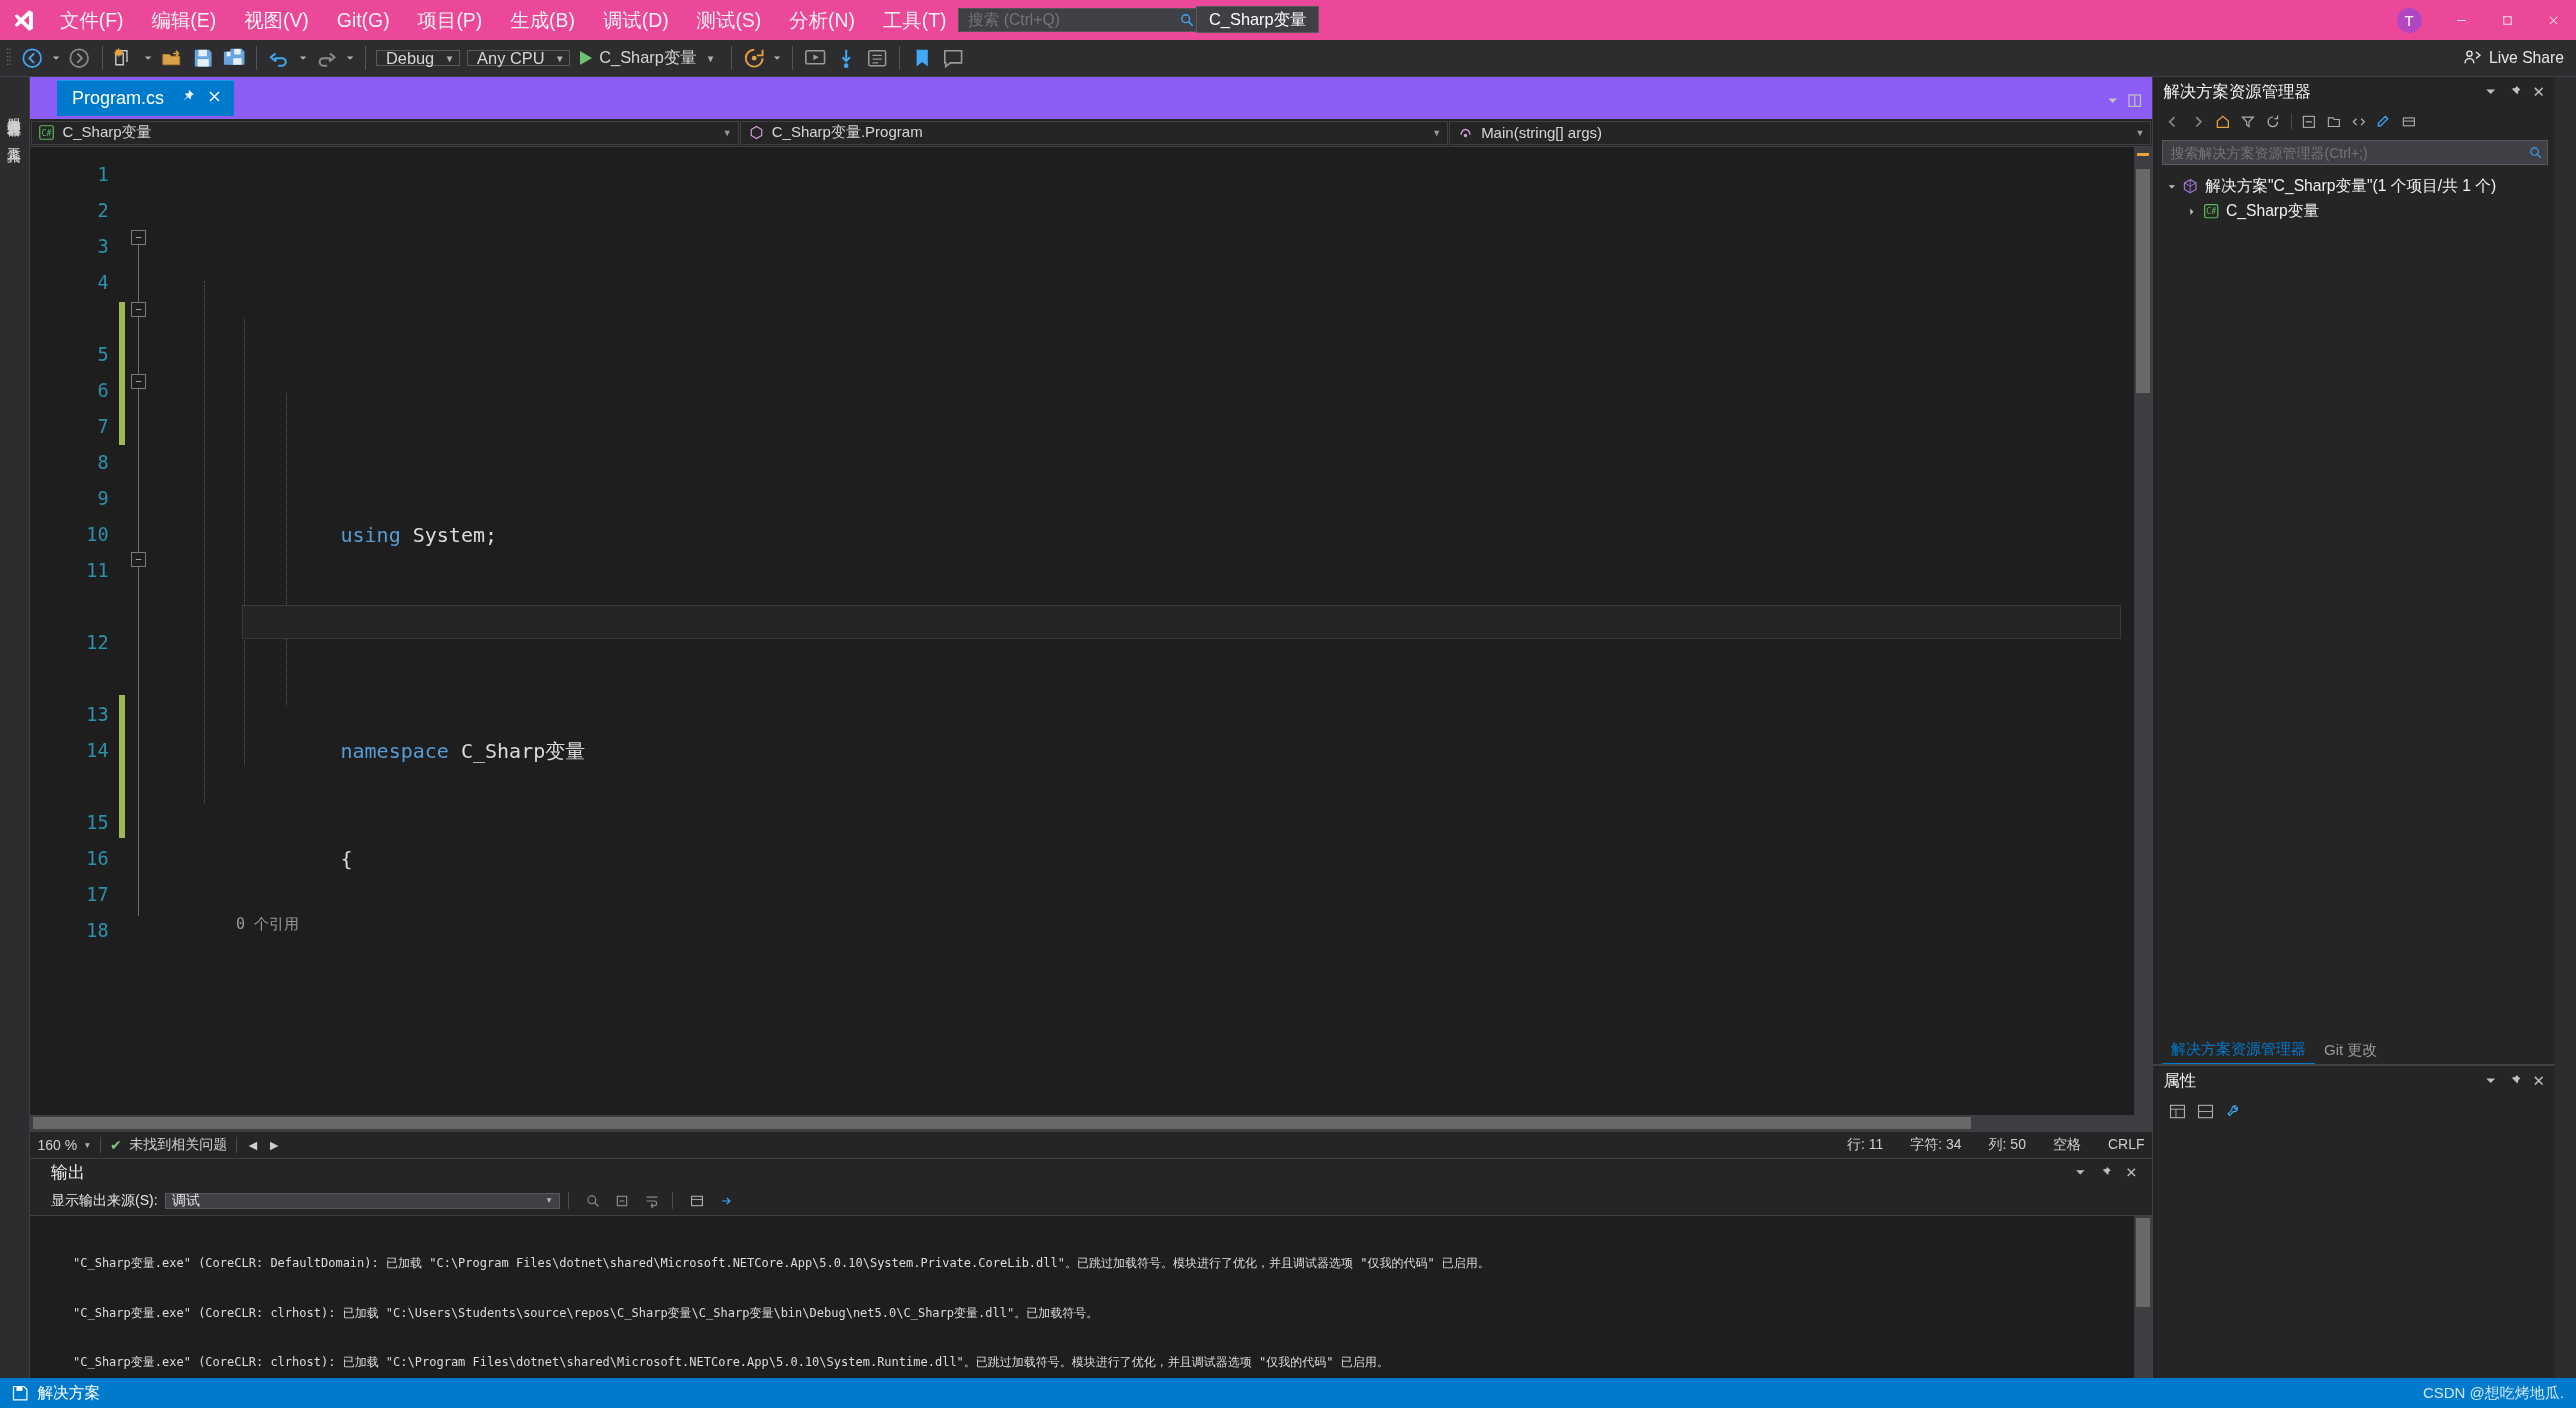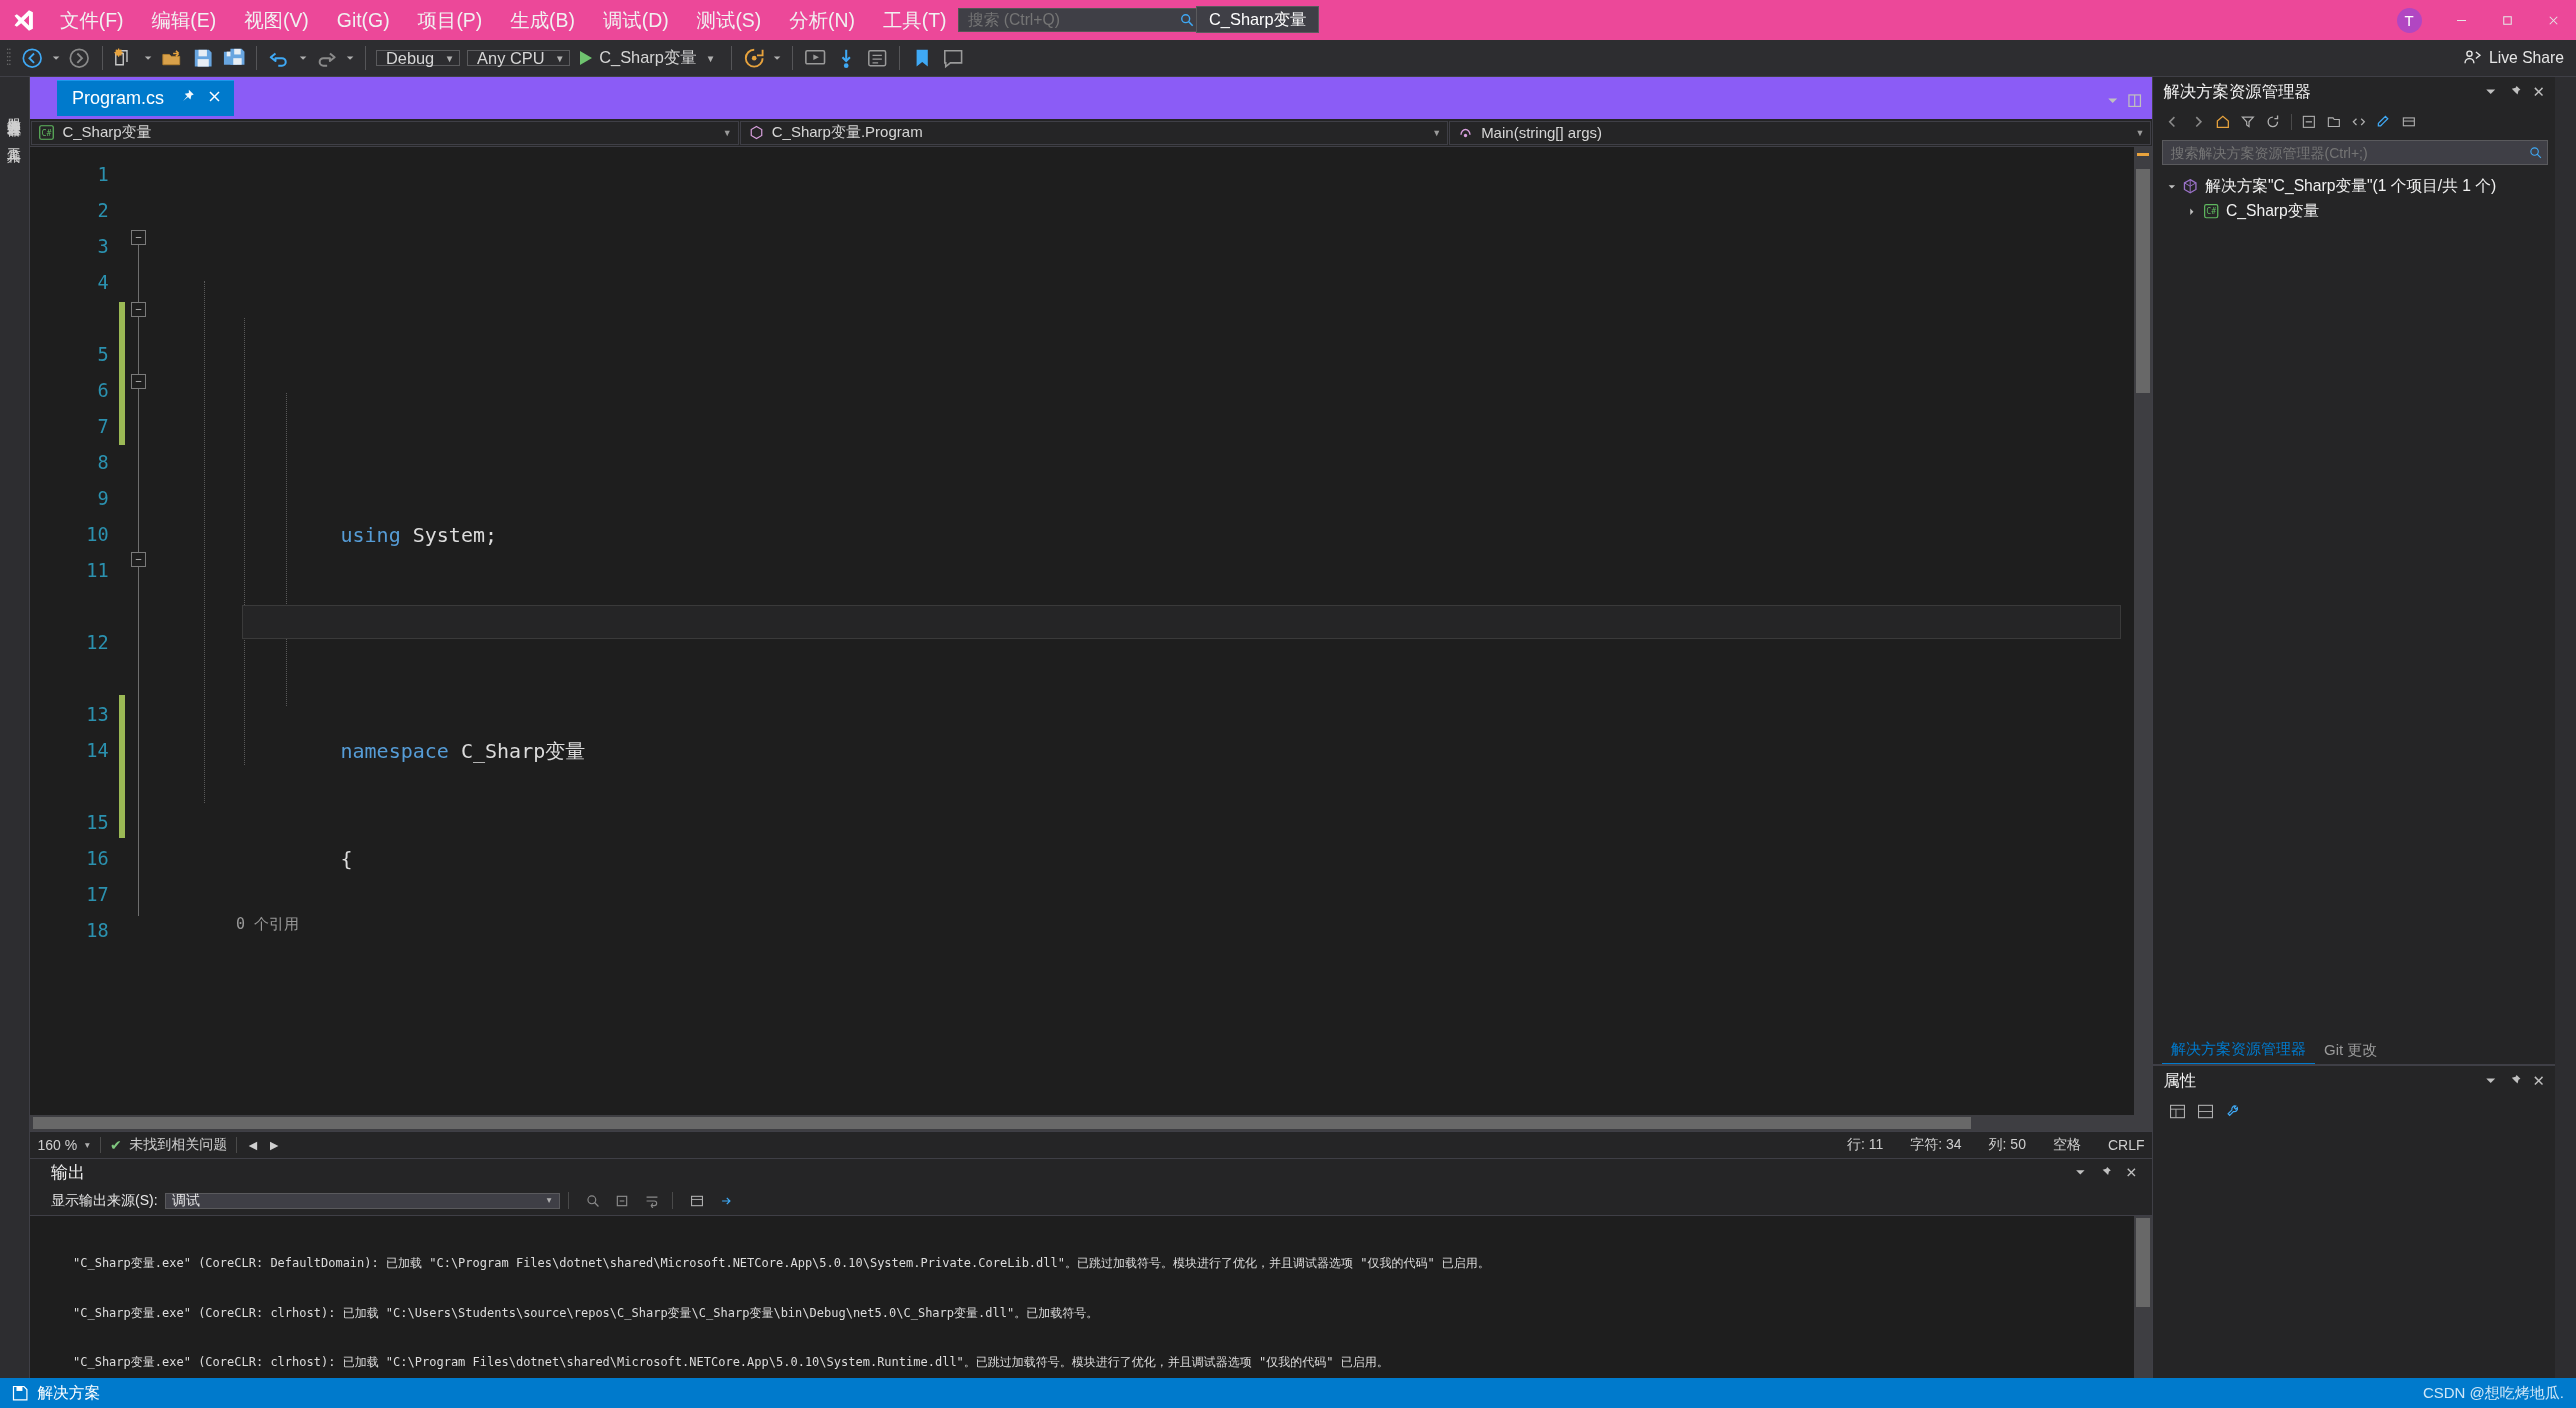--- a/index.html
+++ b/index.html
@@ -153,21 +153,21 @@
   .vscroll .thumb { position:absolute; left:2.2px; width:13.4px; background:#686868; }
   .vscroll .mark { position:absolute; left:3px; width:12px; height:3px; }
   .hscroll { height:16.4px; background:#3e3e42; position:relative; flex:0 0 16.4px; }
   .hscroll .thumb { position:absolute; top:2.2px; height:12px; background:#686868; }
 
   .editorstatus {
     height:27px; flex:0 0 27px; background:#252526; border-top:0.7px solid #3f3f46;
     display:flex; align-items:center; color:#cfcfcf; font-size:14px; padding:0 7.5px;
   }
   .es-sep { width:0.7px; height:16.4px; background:#4a4a4a; margin:0 9px; }
-  .es-right { margin-left:auto; display:flex; align-items:center; }
+  .es-right { margin-left:auto; display:flex; }
   .es-right span { margin-left:27px; }
 
   
   .outpanel { height:220px; flex:0 0 220px; background:#1e1e1e; border-top:0.7px solid #3f3f46; display:flex; flex-direction:column; }
   .outhead { height:27px; flex:0 0 27px; display:flex; align-items:center; background:#252526; padding-left:21px; }
   .outhead .t { font-size:17px; color:#f1f1f1; }
   .outhead .acts { margin-left:auto; display:flex; align-items:center; padding-right:10.4px; }
   .outhead .acts .ic { width:21px; height:21px; display:flex; align-items:center; justify-content:center; margin-left:4.5px; }
   .outhead .acts .ic svg { width:12.7px; height:12.7px; }
   .outtool { height:30px; flex:0 0 30px; display:flex; align-items:center; background:#252526; padding-left:21px; border-bottom:0.7px solid #3f3f46; }

